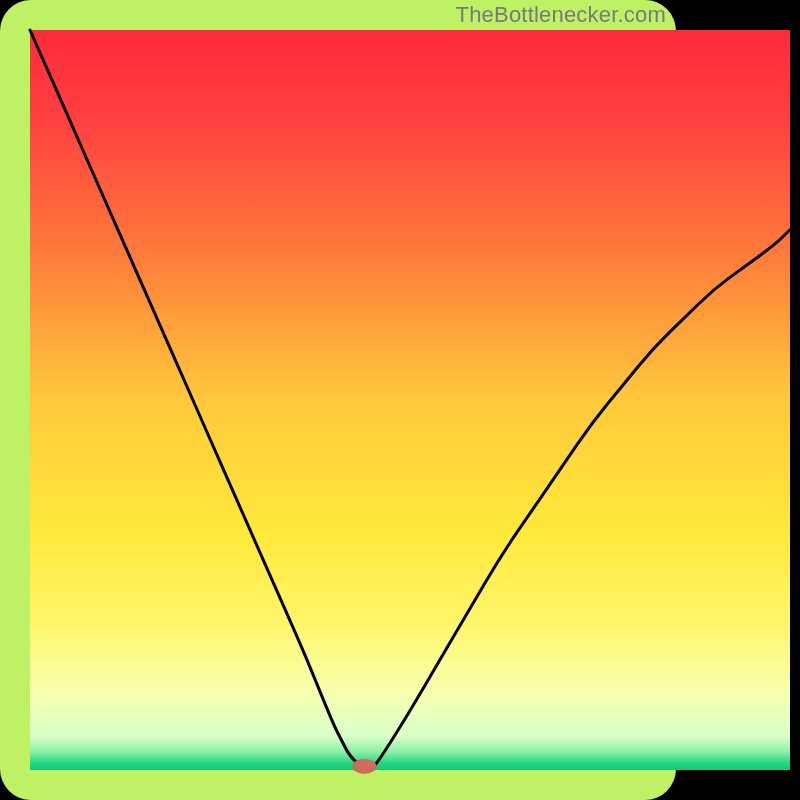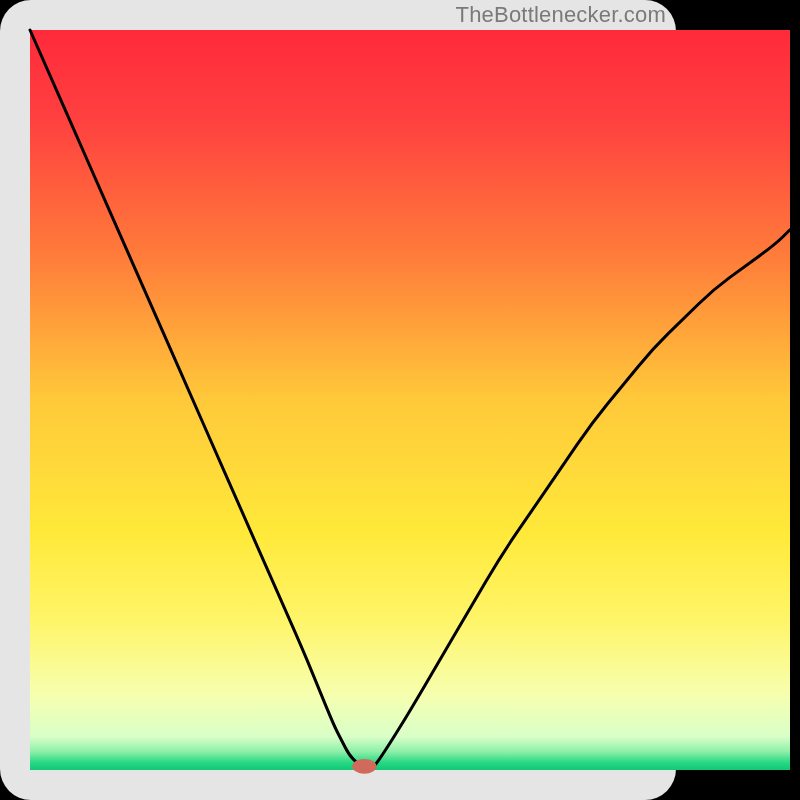--- a/index.html
+++ b/index.html
@@ -10,21 +10,21 @@
     background: #000;
     overflow: hidden;
     font-family: Arial, Helvetica, sans-serif;
   }
   .frame {
     position: absolute;
     left: 0;
     top: 0;
     width: 676px;
     height: 800px;
-    background: #e5e5e5;
+    background: #bef264;
     border-radius: 31px;
   }
   .watermark {
     position: absolute;
     top: 2px;
     right: 10px;
     color: #7a7a7a;
     font-size: 22px;
     font-weight: 500;
     letter-spacing: 0.2px;

